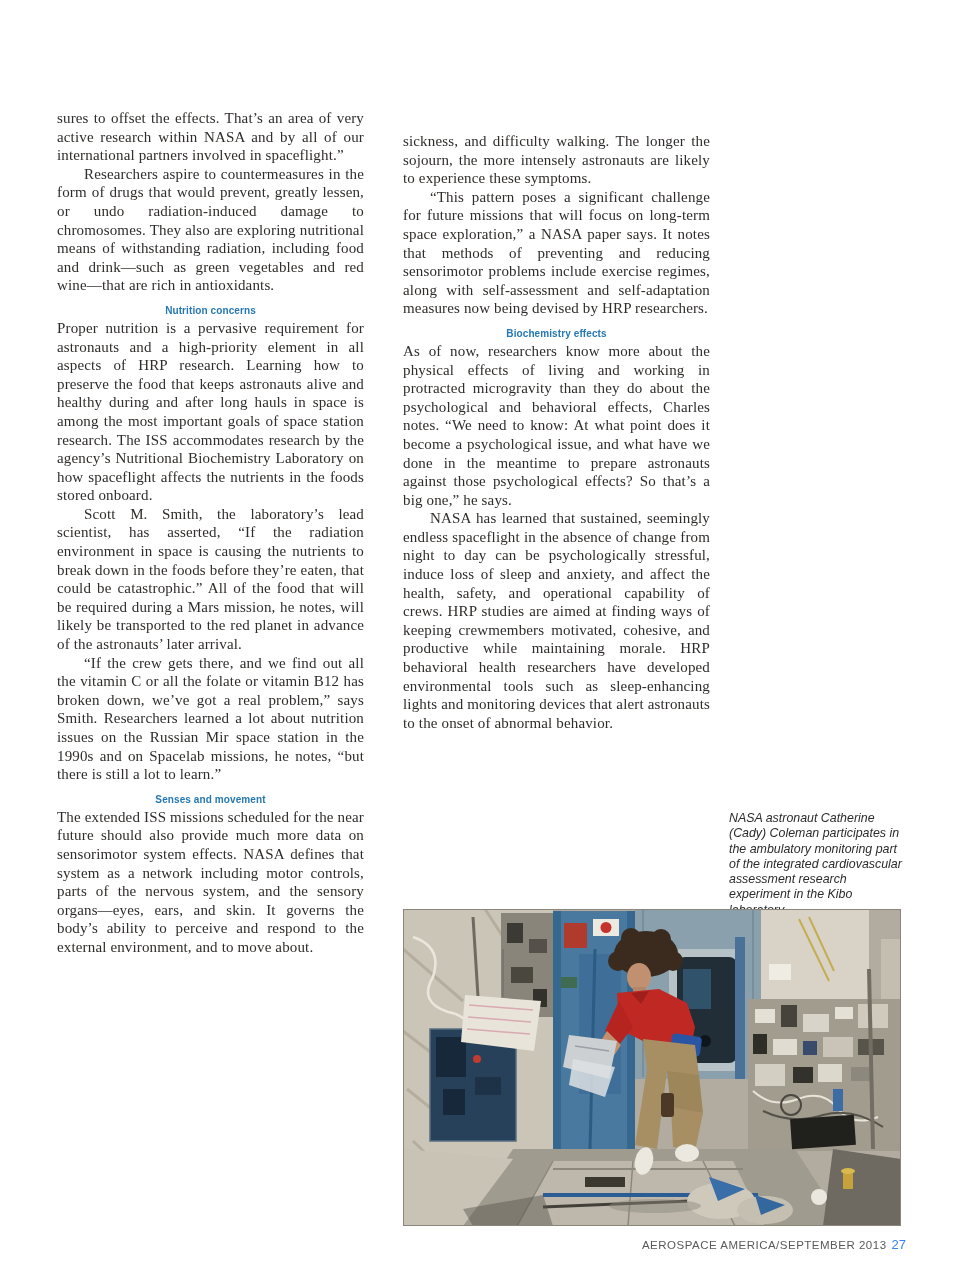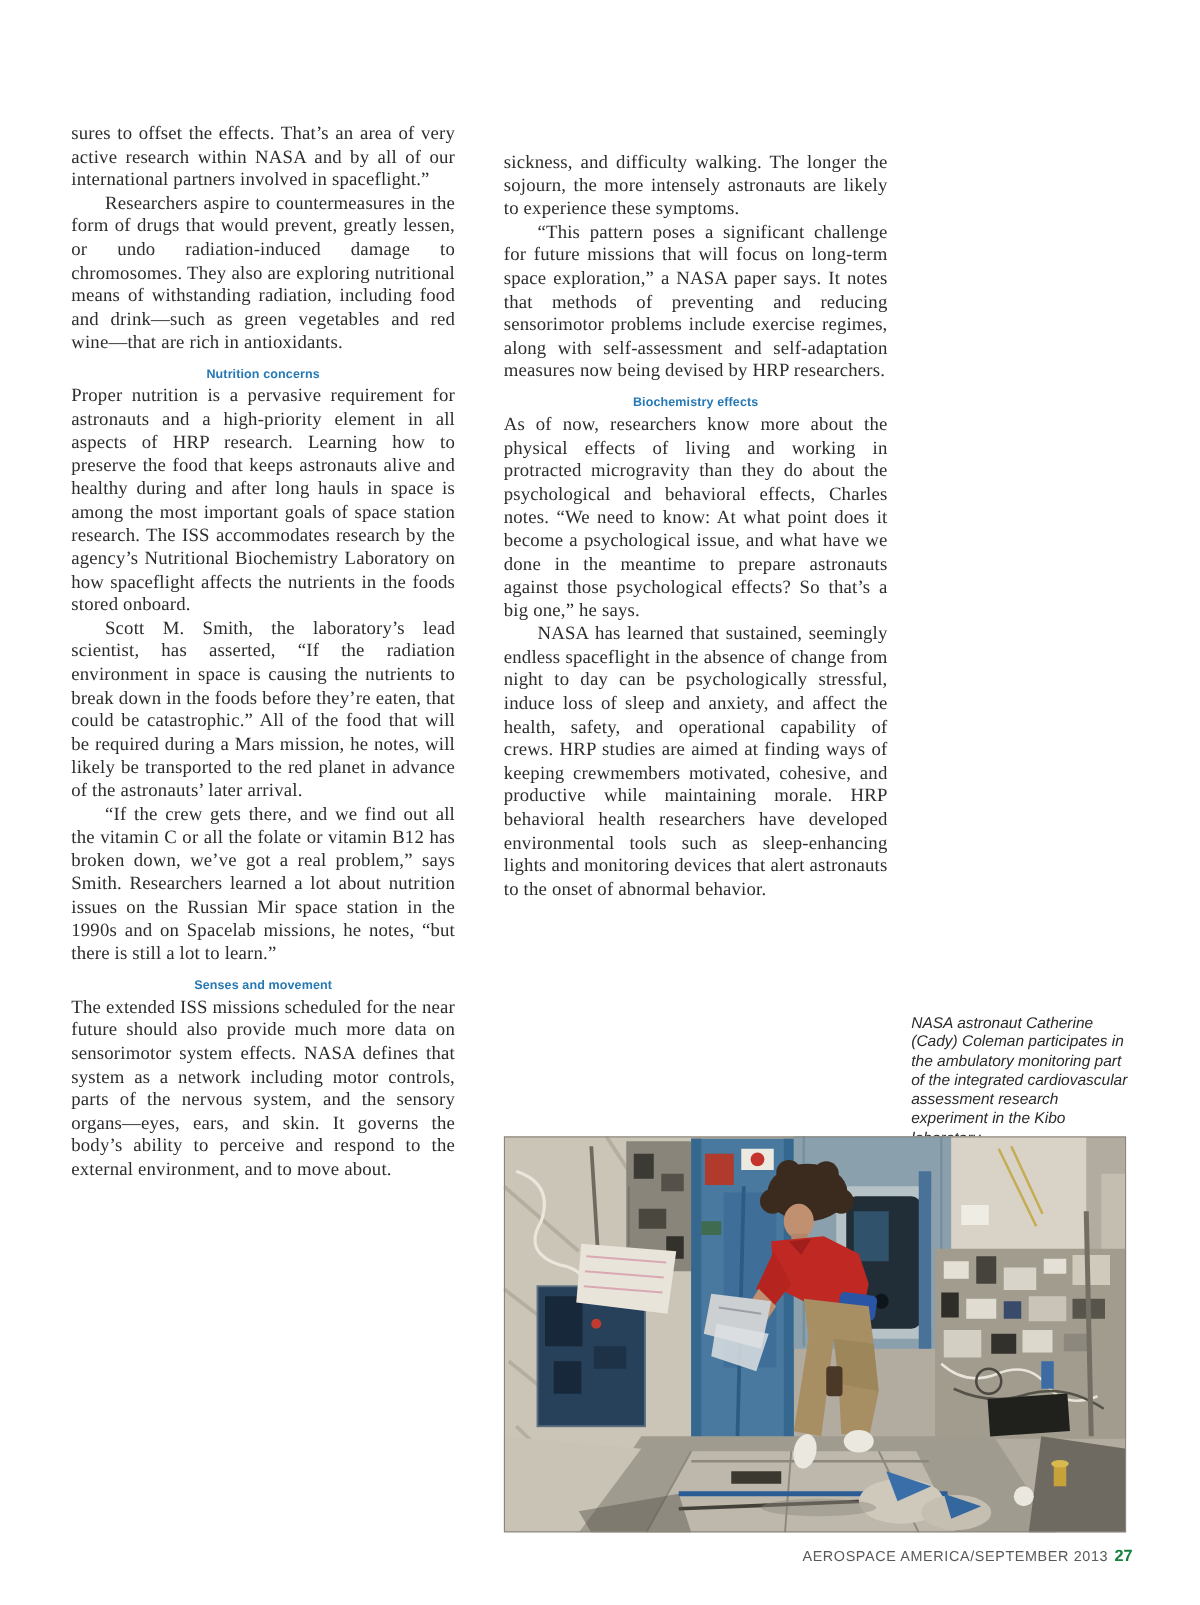--- a/index.html
+++ b/index.html
@@ -1,32 +1,32 @@
 <!DOCTYPE html>
 <html lang="en"><head>
 <meta charset="utf-8">
 <style>
   html,body{margin:0;padding:0;background:#ffffff;}
   .page{position:relative;width:960px;height:1284px;background:#ffffff;overflow:hidden;}
-  .col{position:absolute;top:98px;width:307px;color:#2f2d2b;}
+  .col{position:absolute;top:109px;width:307px;color:#2f2d2b;}
   .col-left{left:57px;}
   .col-right{left:403px;margin-top:23px;}
   p.body{font-family:"Liberation Serif",serif;font-size:15px;line-height:18.6px;
          text-align:justify;margin:0;letter-spacing:0.15px;hyphens:auto;-webkit-hyphens:auto;}
   p.ind{text-indent:27px;}
   h3.sec{font-family:"Liberation Sans",sans-serif;font-weight:700;font-size:10px;
          color:#2578b4;text-align:center;margin:10px 0 3px 0;letter-spacing:0.1px;}
   .caption{position:absolute;left:729px;top:811px;width:177px;
            font-family:"Liberation Sans",sans-serif;font-style:italic;font-size:12.4px;
            line-height:15.3px;color:#2b2b2b;}
   .photo-frame{position:absolute;left:403px;top:909px;width:498px;height:317px;}
   .photo-frame svg{display:block;}
   .footer{position:absolute;top:1237px;right:54px;font-family:"Liberation Sans",sans-serif;
           font-size:11.5px;letter-spacing:0.5px;color:#595959;white-space:nowrap;}
-  .footer .pn{font-weight:700;color:#15803d;font-size:13px;letter-spacing:0;margin-left:5px;}
+  .footer .pn{font-weight:400;color:#3b82f6;font-size:13px;letter-spacing:0;margin-left:5px;}
 </style>
 </head>
 <body>
 
 <div class="page">
 
   <div class="col col-left">
     <p class="body">sures to offset the effects. That’s an area of very active research within NASA and by all of our international partners involved in spaceflight.”</p>
     <p class="body ind">Researchers aspire to countermeasures in the form of drugs that would prevent, greatly lessen, or undo radiation-induced damage to chromosomes. They also are exploring nutritional means of withstanding radiation, including food and drink—such as green vegetables and red wine—that are rich in antioxidants.</p>
     <h3 class="sec">Nutrition concerns</h3>

